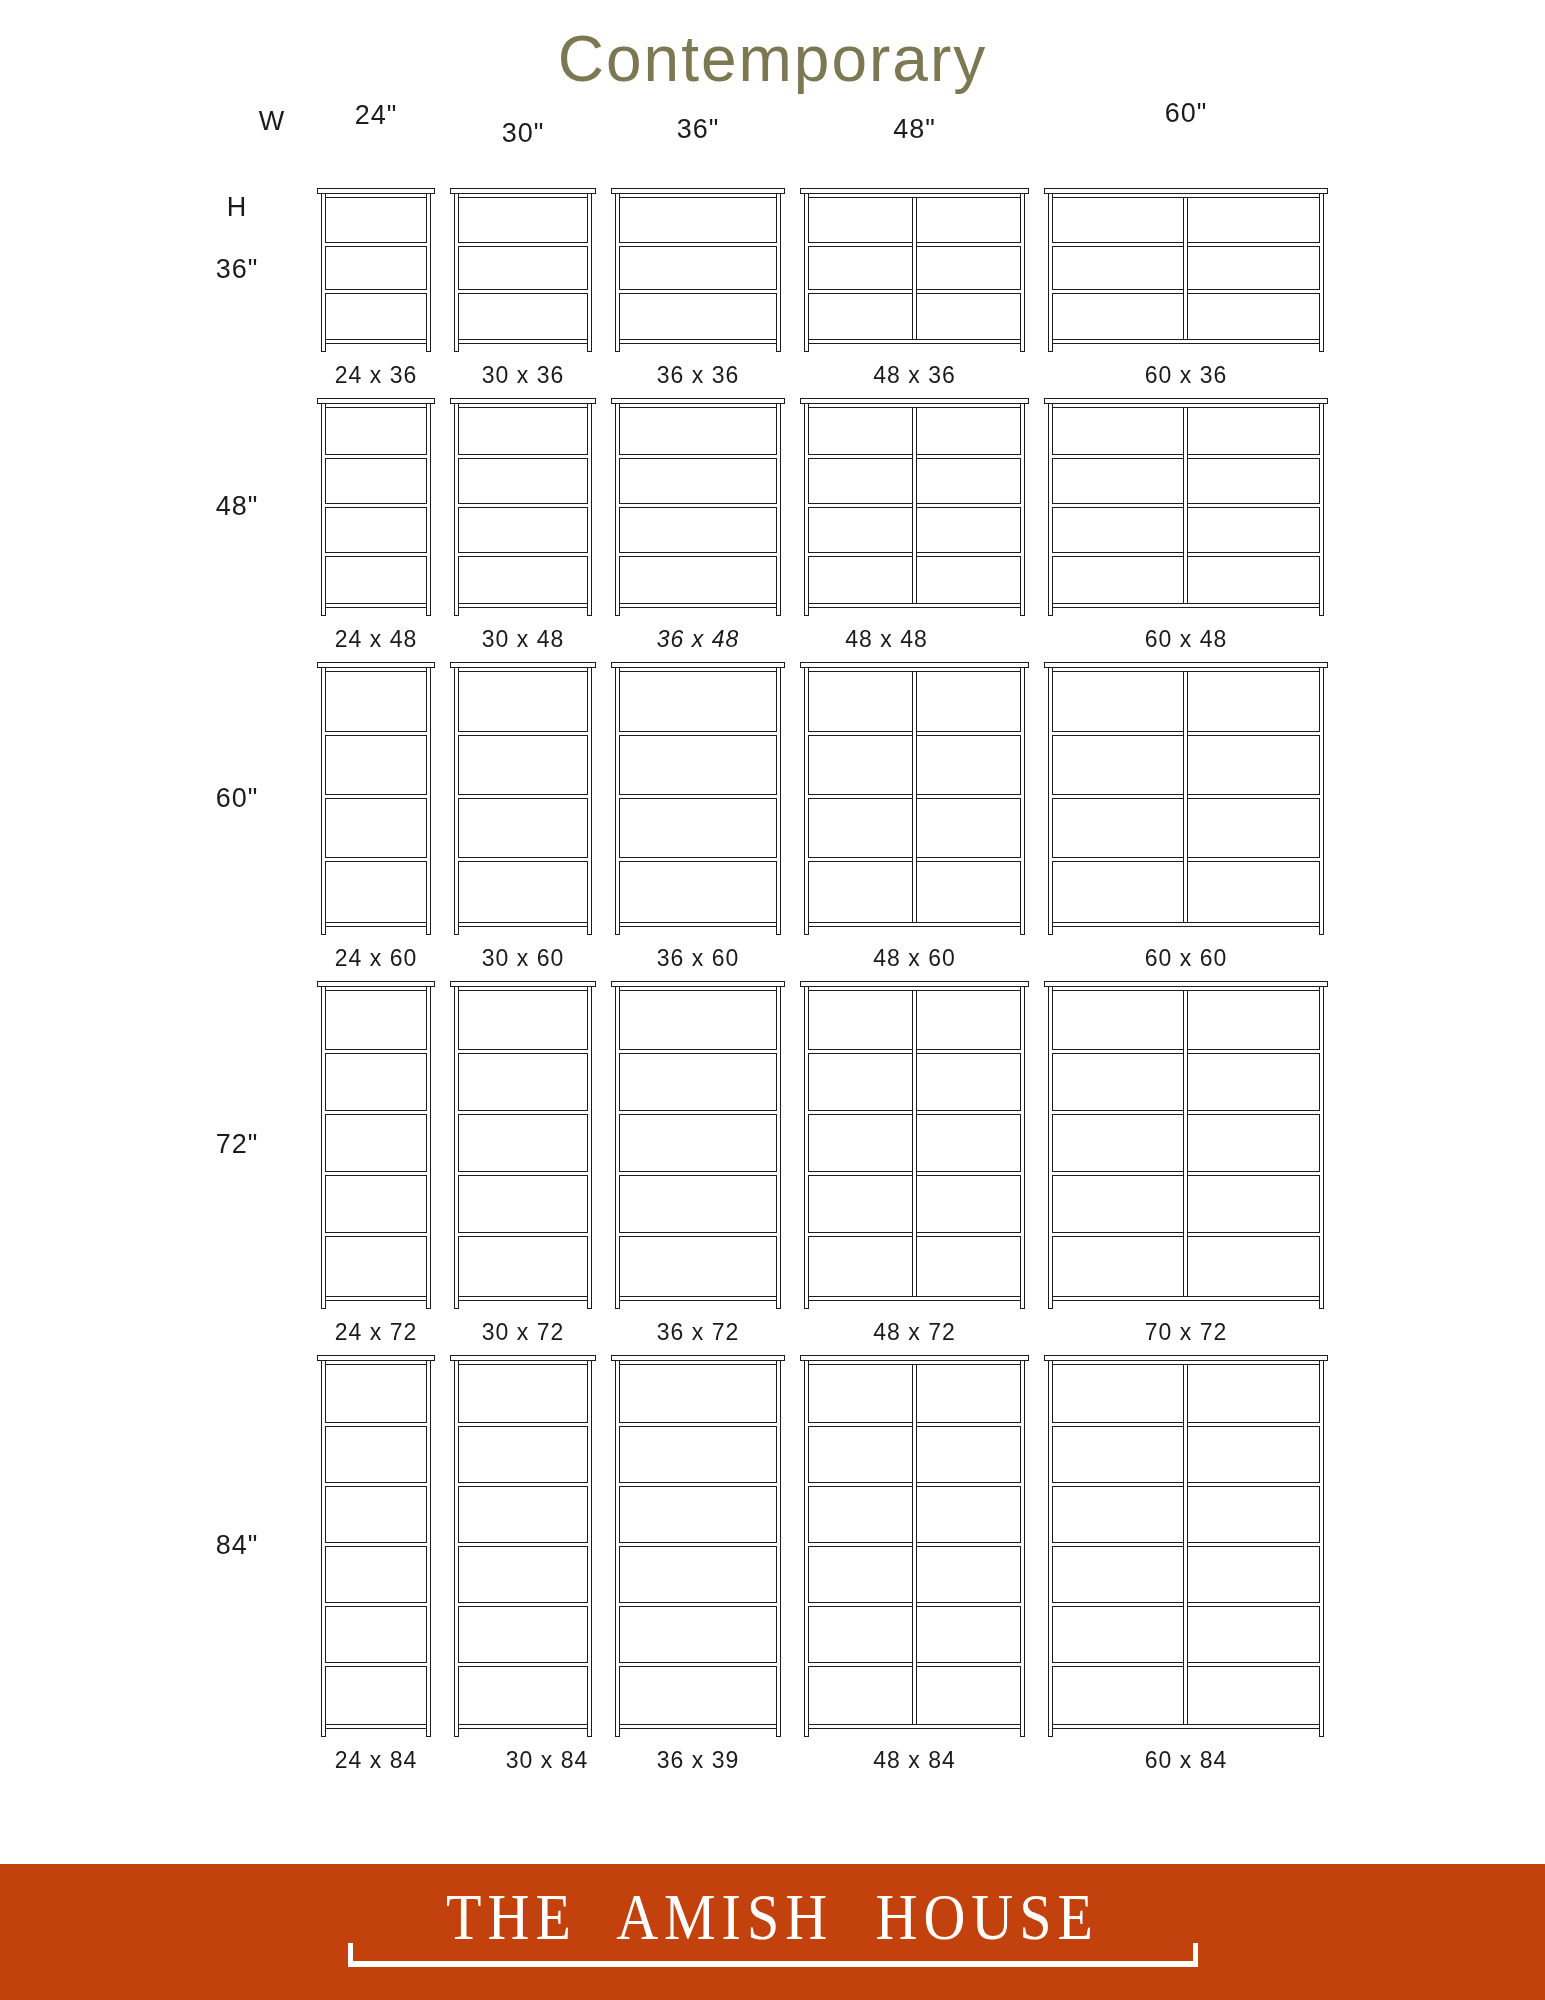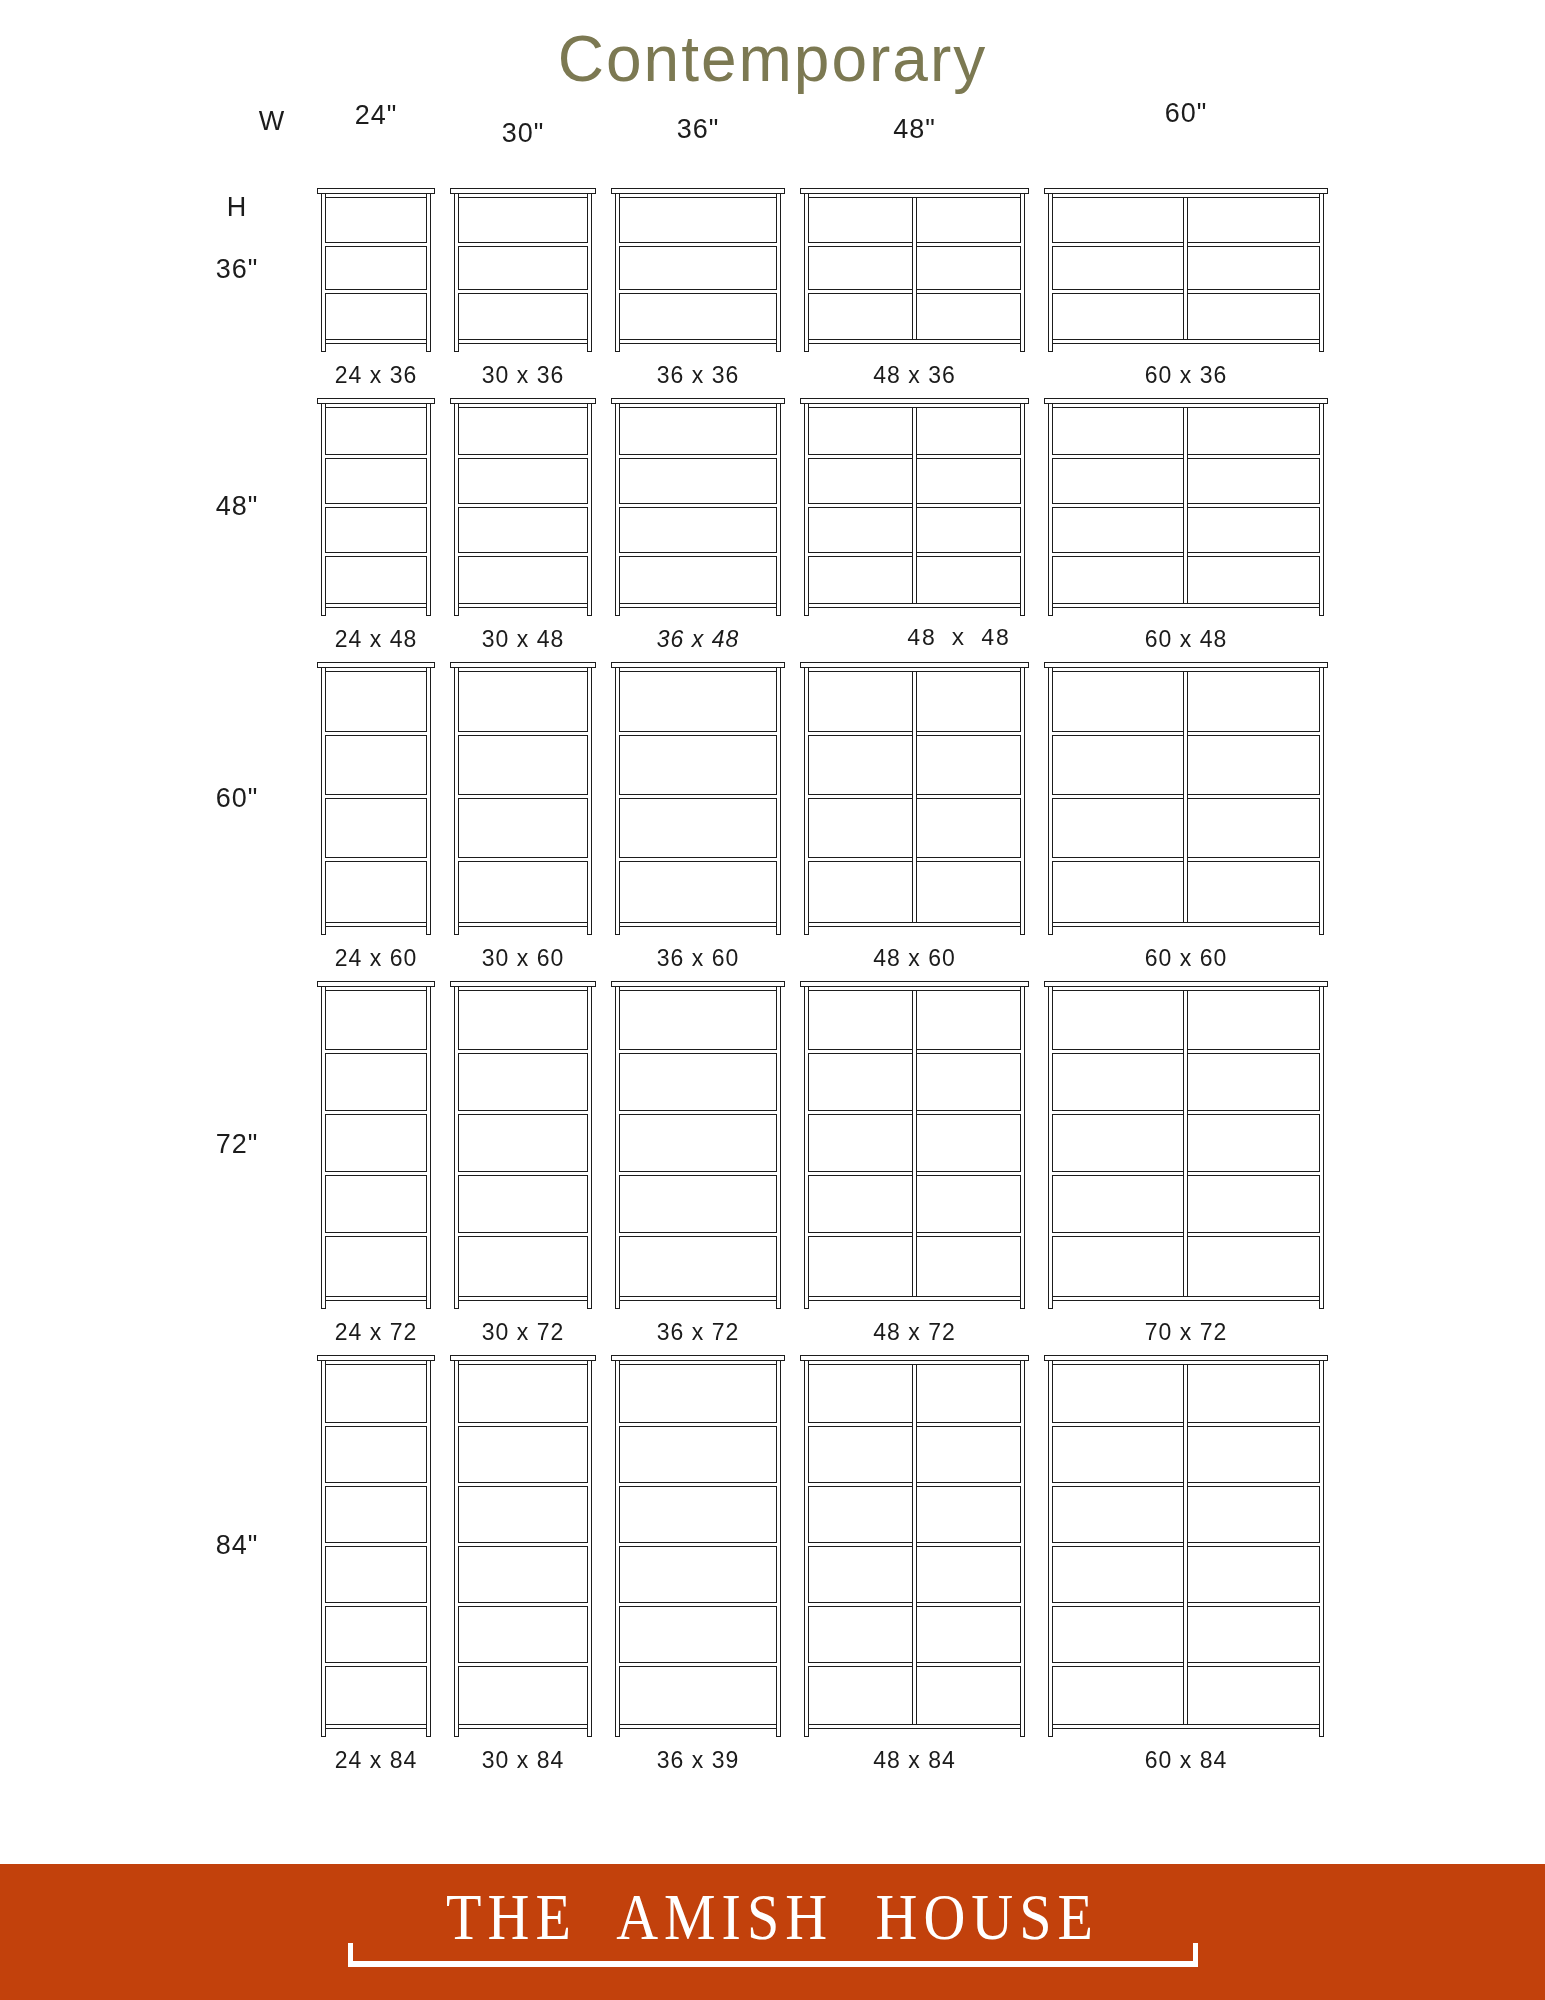--- a/index.html
+++ b/index.html
@@ -159,21 +159,21 @@
         <div class="board topboard"></div>
         <div class="topline"></div>
         <div class="board side-left"></div>
         <div class="board side-right"></div>
         <div class="board bottomshelf"></div>
         <div class="board shelf" style="top: 56px;"></div>
         <div class="board shelf" style="top: 105px;"></div>
         <div class="board shelf" style="top: 154px;"></div>
         <div class="board divider"></div>
       </div>
-      <div class="size-label" style="left: 848px; top: 626px; width: 221px; font-family: Liberation Mono, monospace;">48 x 48</div>
+      <div class="size-label" style="left: 776px; top: 626px; width: 221px;">48 x 48</div>
       <div class="case" style="left: 1048px; top: 398px; width: 276px; height: 218px;">
         <div class="board topboard"></div>
         <div class="topline"></div>
         <div class="board side-left"></div>
         <div class="board side-right"></div>
         <div class="board bottomshelf"></div>
         <div class="board shelf" style="top: 56px;"></div>
         <div class="board shelf" style="top: 105px;"></div>
         <div class="board shelf" style="top: 154px;"></div>
         <div class="board divider"></div>
@@ -319,21 +319,21 @@
         <div class="topline"></div>
         <div class="board side-left"></div>
         <div class="board side-right"></div>
         <div class="board bottomshelf"></div>
         <div class="board shelf" style="top: 67px;"></div>
         <div class="board shelf" style="top: 127px;"></div>
         <div class="board shelf" style="top: 187px;"></div>
         <div class="board shelf" style="top: 247px;"></div>
         <div class="board shelf" style="top: 307px;"></div>
       </div>
-      <div class="size-label" style="left: 454px; top: 1747px; width: 138px;">30 x 84</div>
+      <div class="size-label" style="left: 478px; top: 1747px; width: 138px;">30 x 84</div>
       <div class="case" style="left: 615px; top: 1355px; width: 166px; height: 382px;">
         <div class="board topboard"></div>
         <div class="topline"></div>
         <div class="board side-left"></div>
         <div class="board side-right"></div>
         <div class="board bottomshelf"></div>
         <div class="board shelf" style="top: 67px;"></div>
         <div class="board shelf" style="top: 127px;"></div>
         <div class="board shelf" style="top: 187px;"></div>
         <div class="board shelf" style="top: 247px;"></div>

